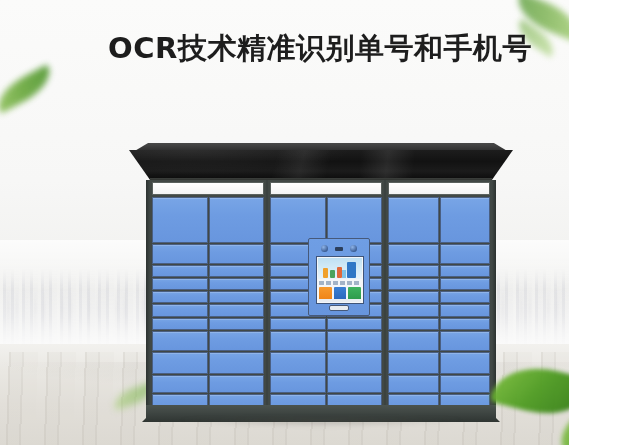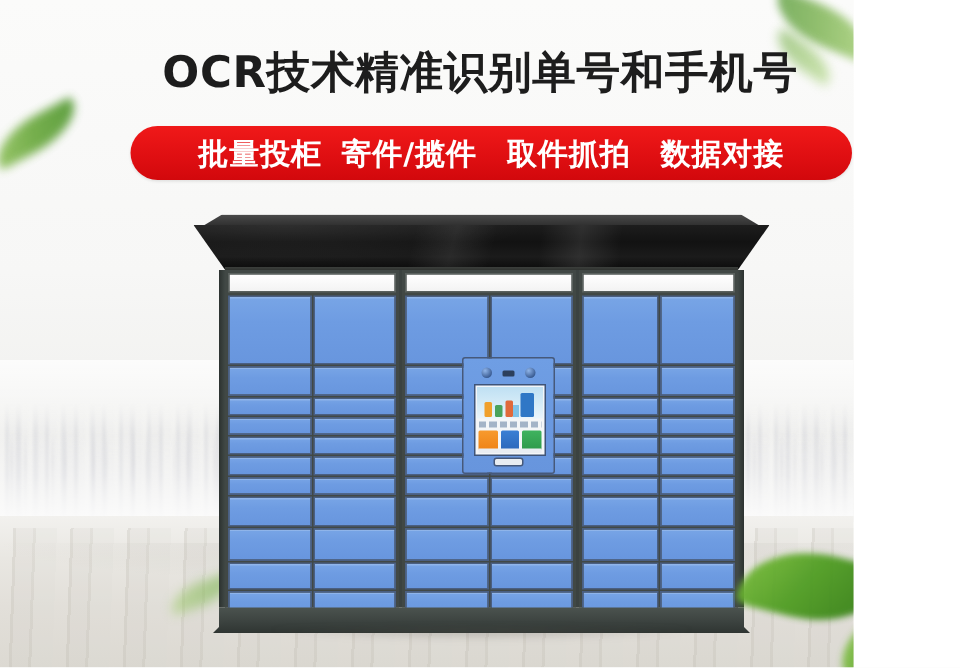--- a/index.html
+++ b/index.html
@@ -451,17 +451,14 @@
     <div class="plinth"></div>
     <div class="plinth-front"></div>
     <div class="cab-shadow"></div>
   </div>
 
   <div class="leaf leaf-br"></div>
   <div class="leaf leaf-br2"></div>
 
   <div class="headline">OCR技术精准识别单号和手机号</div>
 
-  <div class="pill">
-    <div class="pill-text"><span>批量投柜</span><i class="gap-s"></i><span>寄件/揽件</span><i class="gap-m"></i><span>取件抓拍</span><i class="gap-m"></i><span>数据对接</span></div>
-  </div>
 
 </div>
 
 </body></html>

